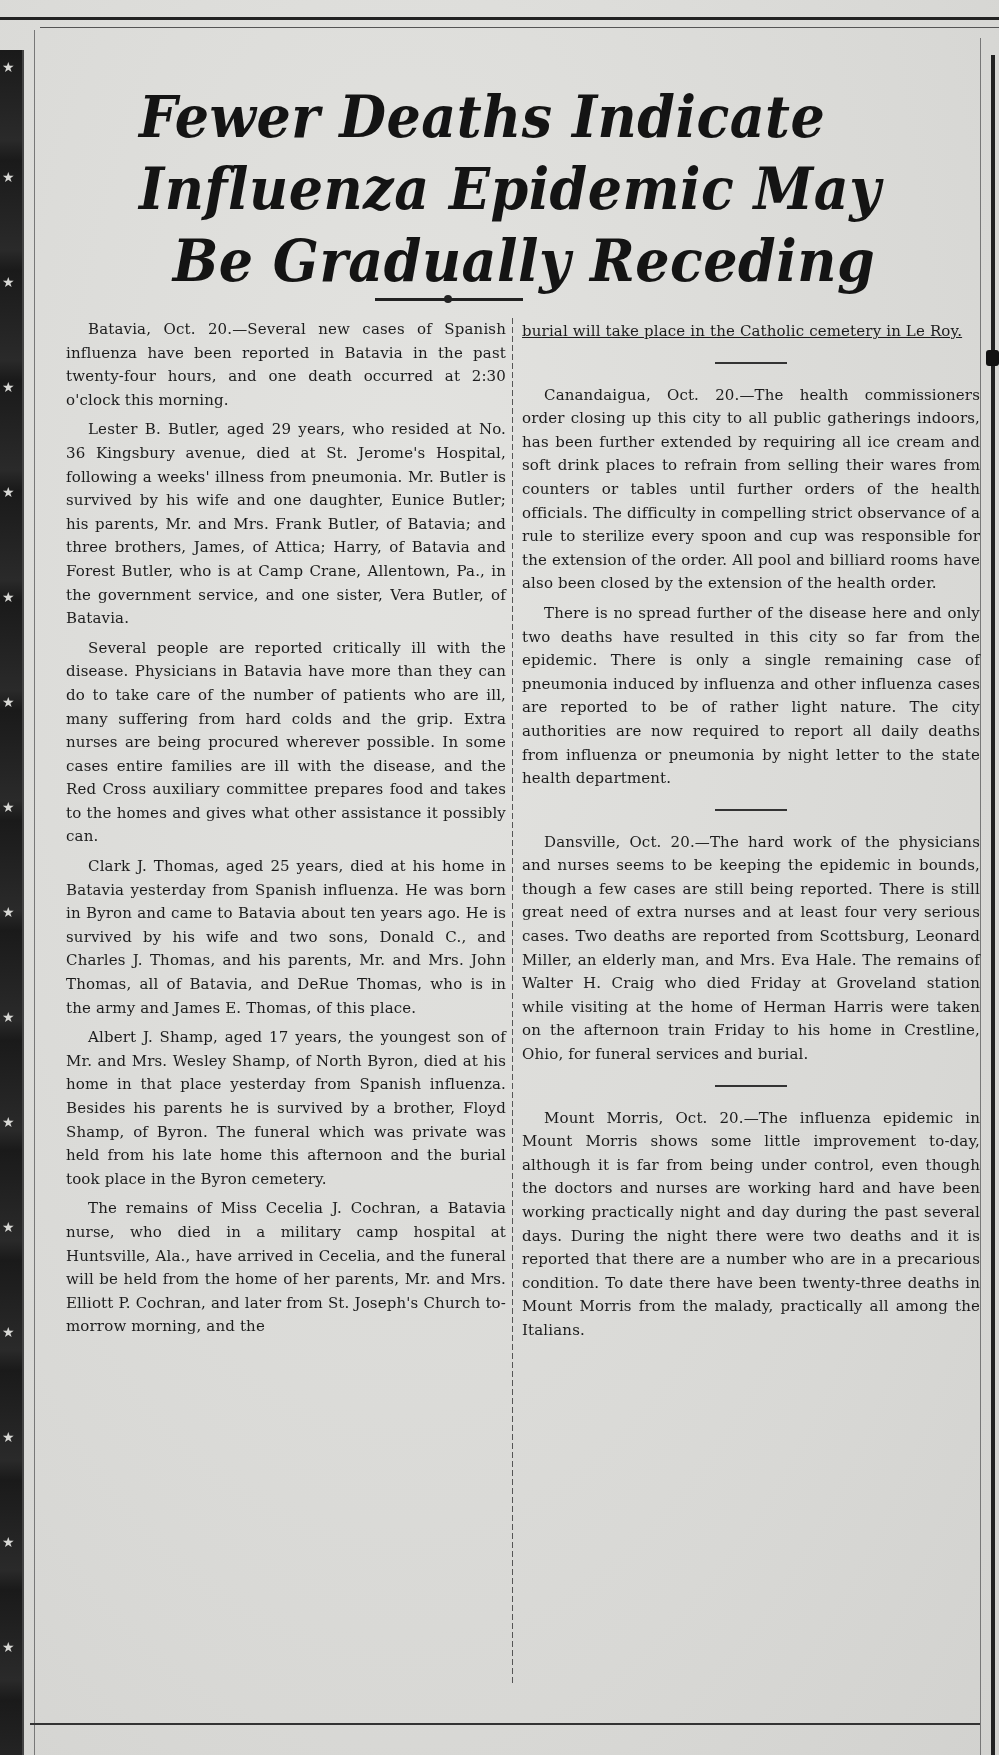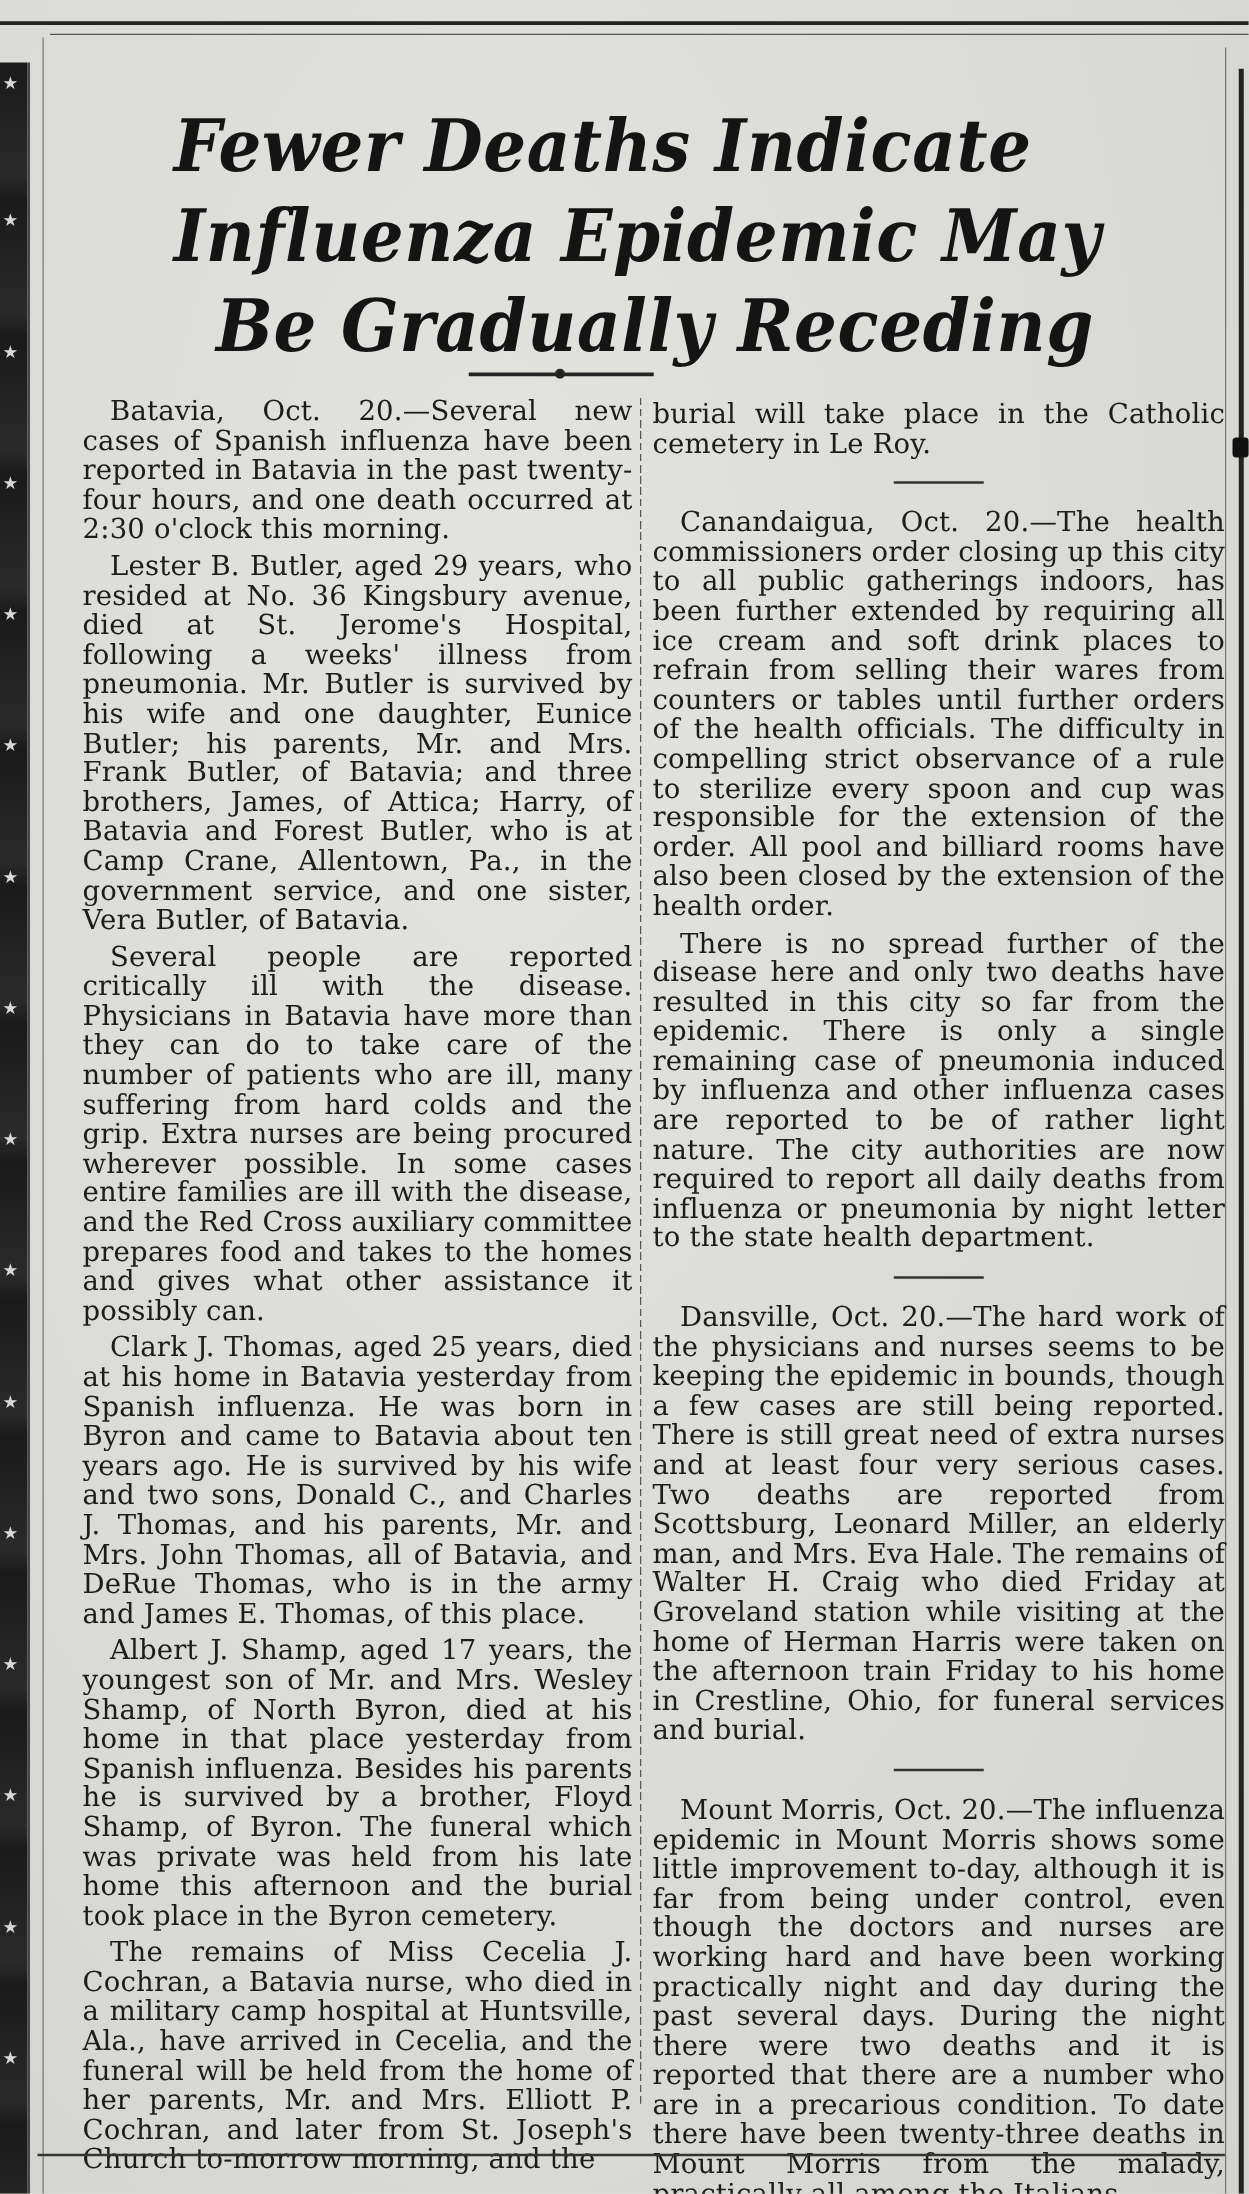--- a/index.html
+++ b/index.html
@@ -24,28 +24,28 @@
   .right-knob { position: absolute; left: 986px; top: 350px; width: 13px; height: 16px; background: #111; border-radius: 3px; }
   .headline { position: absolute; left: 45px; top: 42px; width: 930px; text-align: center;
     font-family: "DejaVu Serif", serif; font-style: italic; font-weight: bold;
     font-size: 58px; line-height: 72px; letter-spacing: 0.5px; color: #141414;
     transform: scaleX(0.93); transform-origin: center top; }
   .headline .line { display: block; white-space: nowrap; }
   .headline .l1 { margin-left: -60px; }
   .headline .l3 { margin-left: 30px; }
   .dash { position: absolute; left: 375px; top: 298px; width: 148px; height: 3px; background: #222; }
   .dash-dot { position: absolute; left: 444px; top: 295px; width: 8px; height: 8px; border-radius: 50%; background: #222; }
-  .col { position: absolute; top: 318px; font-size: 22px; line-height: 23.6px;
+  .col { position: absolute; top: 318px; font-size: 15px; line-height: 23.6px;
     text-align: justify; letter-spacing: 0.15px; }
   .col-left { left: 66px; width: 440px; }
   .col-right { left: 522px; width: 458px; top: 320px; }
   .col-divider { position: absolute; left: 512px; top: 318px; width: 1px; height: 1365px;
     background: repeating-linear-gradient(180deg, #555 0 6px, transparent 6px 9px); }
   .col p { margin: 0 0 6px 0; text-indent: 22px; }
-  .col p.cont { text-indent: 0; }
+  .col p.cont { text-indent: 0; text-decoration: underline; }
   .sep { width: 72px; height: 2px; background: #333; margin: 18px auto 20px auto; }
   .bottom-rule { position: absolute; left: 30px; top: 1723px; width: 950px; height: 2px; background: #333; }
 </style>
 </head>
 <body>
 
 <div class="page">
   <div class="top-rule"></div>
   <div class="top-rule2"></div>
 

